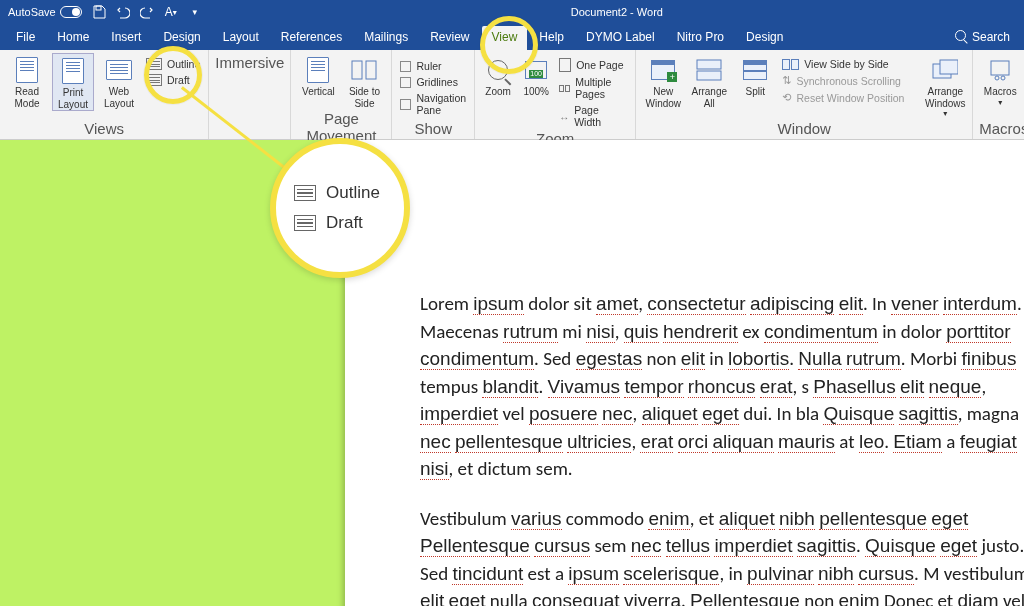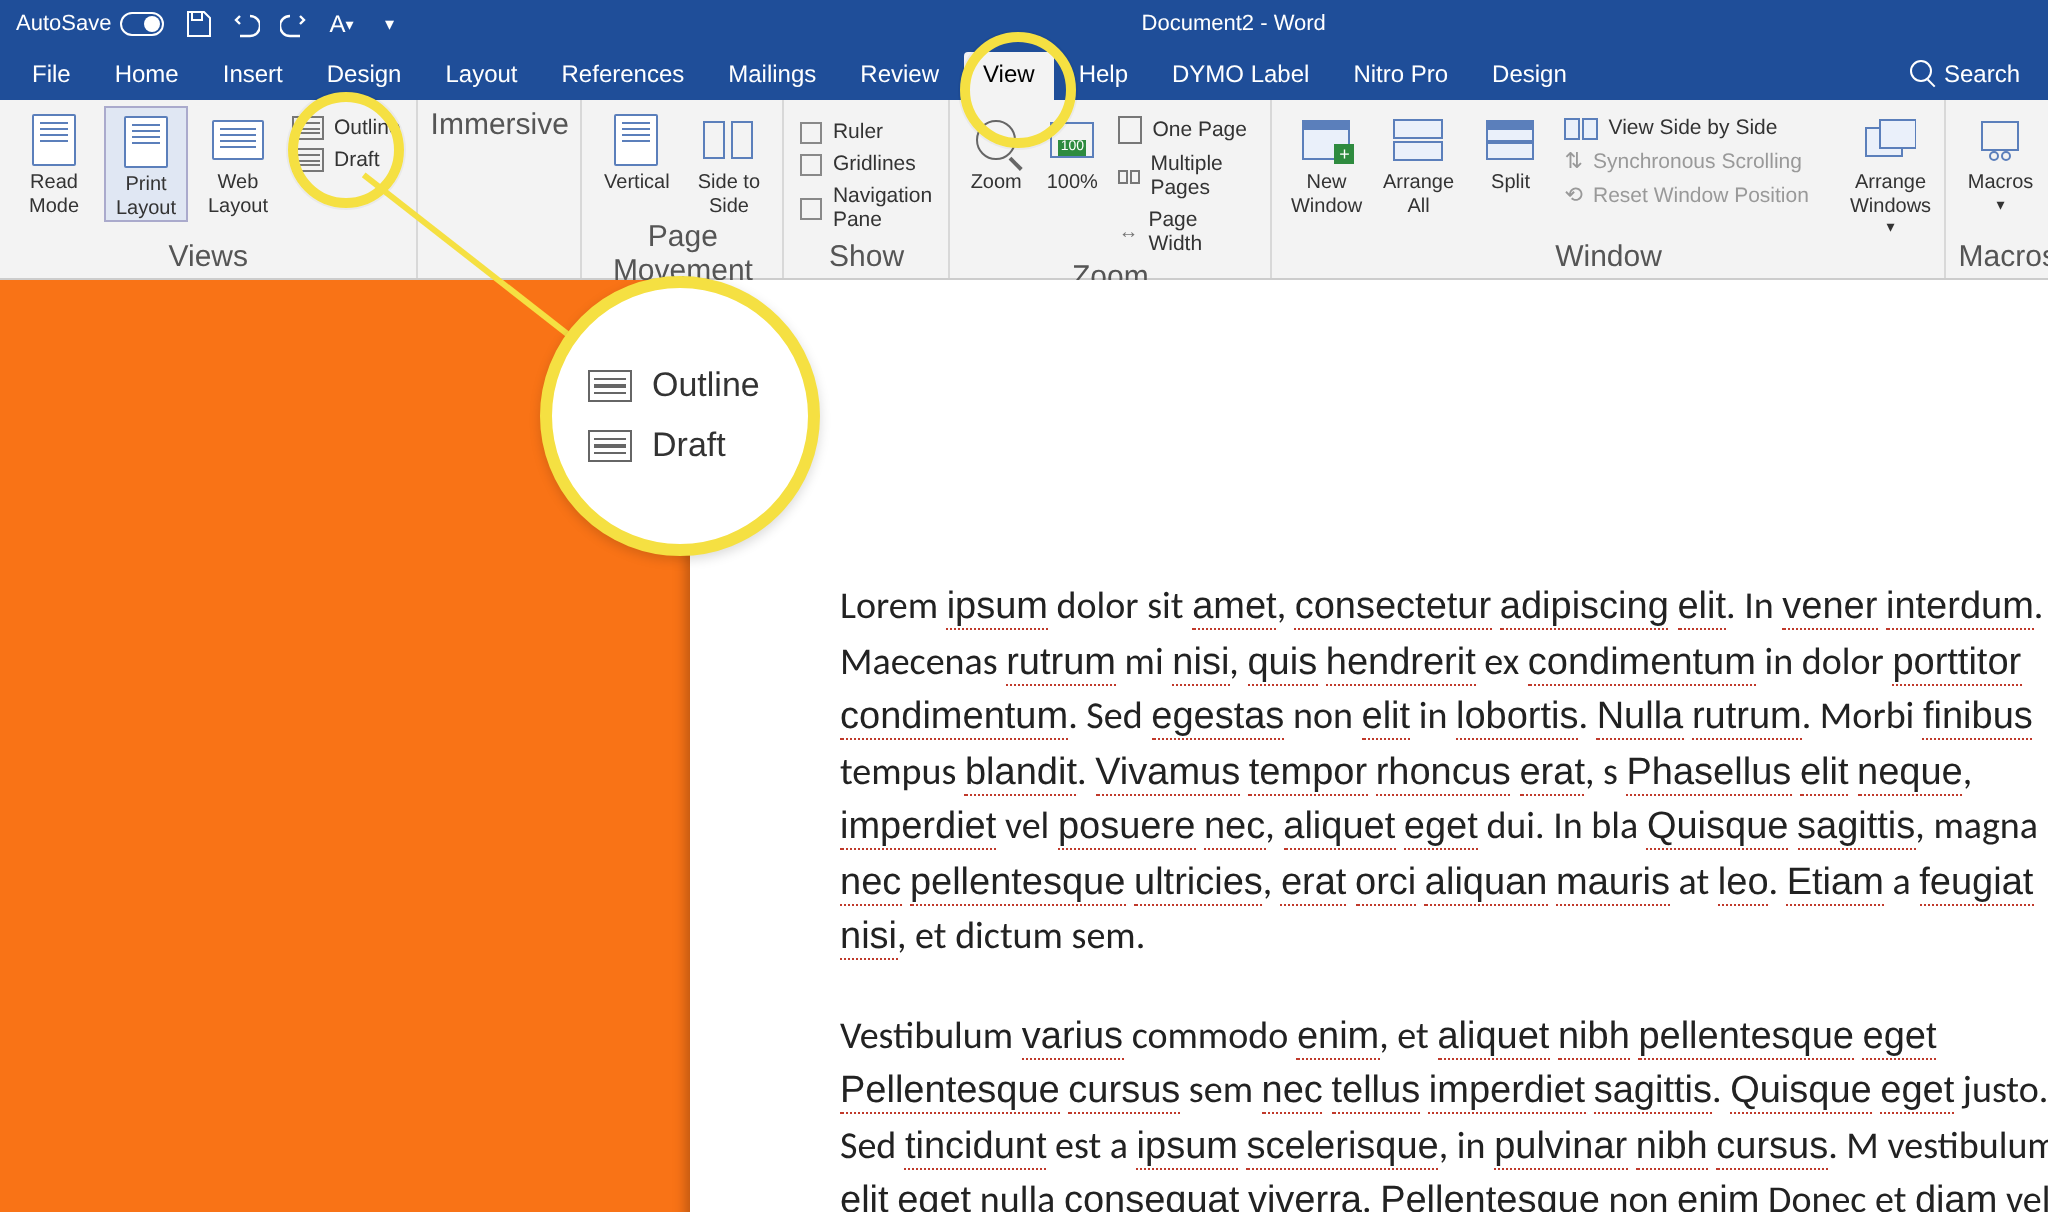--- a/index.html
+++ b/index.html
@@ -10,42 +10,42 @@
   .titlebar .qat { display: flex; align-items: center; gap: 10px; padding: 0 8px; }
   .titlebar .autosave { display: flex; align-items: center; gap: 4px; }
   .toggle { width: 22px; height: 12px; border: 1px solid #fff; border-radius: 6px; position: relative; }
   .toggle::after { content:""; position:absolute; right:1px; top:1px; width:8px; height:8px; background:#fff; border-radius:50%; }
   .title-center { flex:1; text-align:center; }
   .qat-icon { width:14px; height:14px; display:flex; align-items:center; justify-content:center; }
 
   
   .menubar { background: #1f4e99; height: 26px; display: flex; align-items: flex-end; padding: 0 6px; gap: 2px; }
   .menubar .tab { color: #fff; font-size: 12px; padding: 4px 10px 6px 10px; cursor: pointer; position: relative; }
-  .menubar .tab.active { background: #f3f3f3; color: #000000; border-radius: 2px 2px 0 0; }
+  .menubar .tab.active { background: #f3f3f3; color: #4d7c0f; border-radius: 2px 2px 0 0; }
   .menubar .spacer { flex:1; }
   .menubar .search { display:flex; align-items:flex-start; color:#fff; font-size:12px; gap:6px; padding:0 8px 6px 8px;}
   .menubar .search .mag { width:11px;height:11px;border:1.3px solid #fff;border-radius:50%;position:relative;}
   .menubar .search .mag::after{content:"";position:absolute;width:5px;height:1.3px;background:#fff;bottom:-2px;right:-3px;transform:rotate(45deg);}
 
   
   .ribbon { background: #f3f3f3; height: 90px; border-bottom: 1px solid #ccc; display: flex; }
   .group { border-right: 1px solid #d8d8d8; padding: 3px 6px 2px 6px; display:flex; flex-direction:column; }
   .group-body { flex:1; display:flex; align-items:flex-start; gap:4px; }
   .group-label { text-align:center; font-size:15px; color:#555; padding-top:1px;}
   .bigbtn { display:flex; flex-direction:column; align-items:center; justify-content:flex-start; width:42px; padding-top:4px; font-size:10px; color:#333; text-align:center; line-height:1.15; cursor:pointer; }
   .bigbtn .ico { width:26px; height:26px; margin-bottom:3px; display:flex; align-items:center; justify-content:center; }
   .smallstack { display:flex; flex-direction:column; gap:2px; padding-top:4px; }
   .smallbtn { display:flex; align-items:center; gap:5px; font-size:10.5px; color:#333; padding:1px 2px; cursor:pointer;}
   .smallbtn .ico { width:16px; height:12px; border:1px solid #777; display:flex; flex-direction:column; justify-content:space-evenly; padding:1px;}
   .smallbtn .ico span{height:1px;background:#777;}
   .checkbox { width:11px; height:11px; border:1px solid #888; flex-shrink:0;}
   .disabled { color:#999; }
 
   
-  .docarea { position:absolute; top:140px; left:0; right:0; bottom:0; background:#f97316; overflow:hidden;}
+  .docarea { position:absolute; top:140px; left:0; right:0; bottom:0; background:#bef264; overflow:hidden;}
   .page { position:absolute; top:0; left:345px; width:900px; background:#fff; min-height:700px; box-shadow: -2px 2px 6px rgba(0,0,0,.25); padding:150px 0 40px 75px; }
   .page p { font-family: Calibri, Arial, sans-serif; font-size:19px; color:#222; line-height:1.45; margin-bottom:22px; width:620px; }
   .page p .u { border-bottom: 1.5px dotted #c0392b; }
 
   
   .highlight-ring { position:absolute; border:5px solid #f5e042; border-radius:50%; pointer-events:none; box-shadow: 0 0 0 1px rgba(0,0,0,.04); }
   .ring1 { width:58px; height:58px; top:16px; left:480px; }
   .ring2 { width:58px; height:58px; top:46px; left:144px; }
   .callout { position:absolute; top:138px; left:270px; width:140px; height:140px; border:6px solid #f5e042; border-radius:50%; background:#fff; display:flex; flex-direction:column; justify-content:center; padding-left:18px; gap:10px; box-shadow: 0 2px 6px rgba(0,0,0,.15);}
   .callout .row { display:flex; align-items:center; gap:10px; font-size:17px; color:#333;}

